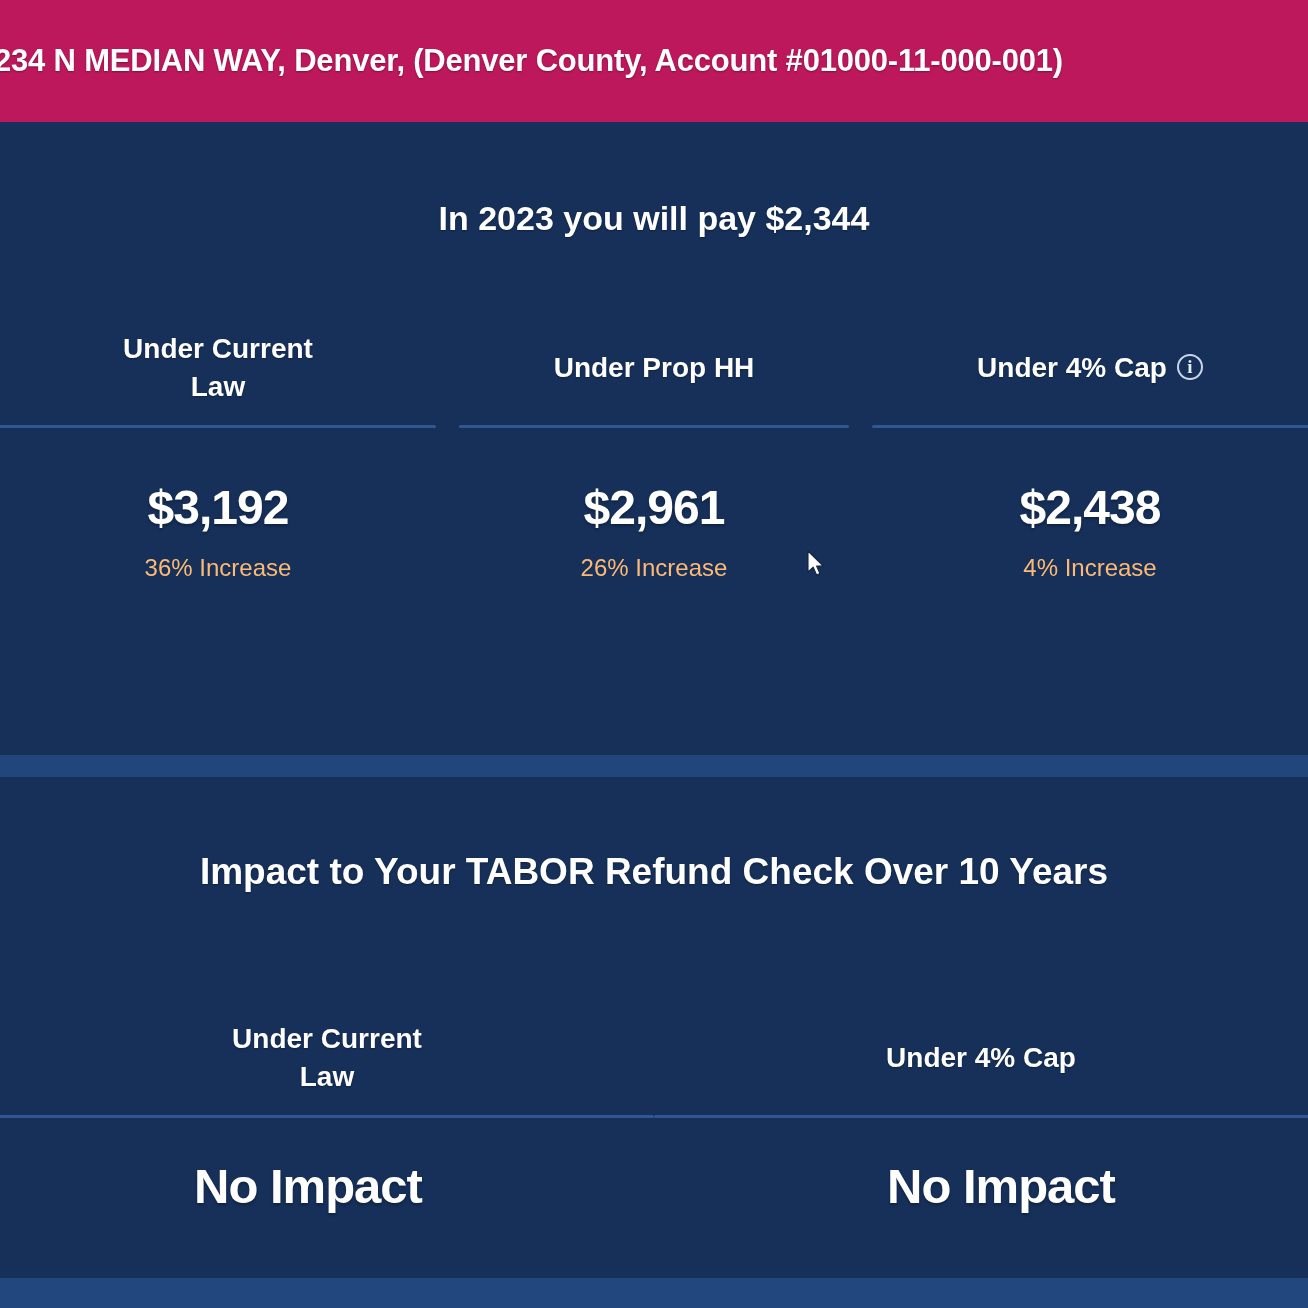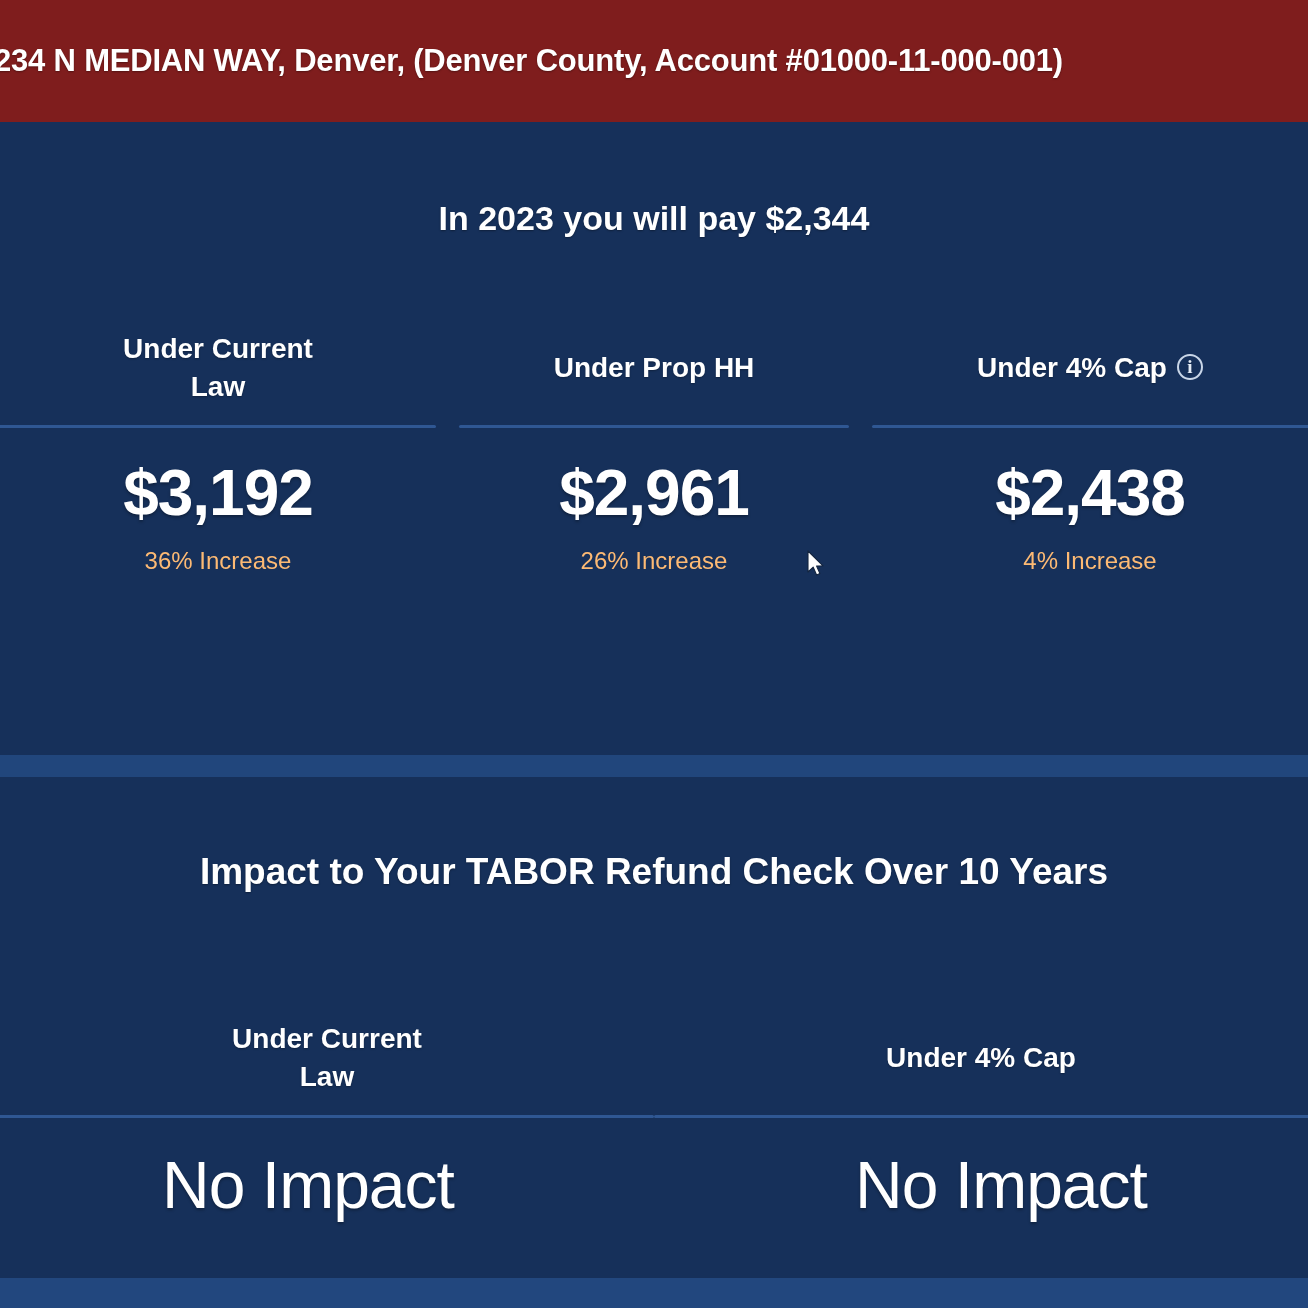--- a/index.html
+++ b/index.html
@@ -13,21 +13,21 @@
   #app {
     position:relative;
     width:1308px; height:1308px;
     overflow:hidden;
   }
 
   
   .addr-band {
     position:absolute; left:0; top:0;
     width:1308px; height:122px;
-    background:#7f1d1d;
+    background:#be185d;
     display:flex; align-items:center;
   }
   .addr-text {
     white-space:nowrap;
     font-size:31px;
     font-weight:bold;
     letter-spacing:-0.2px;
     margin-left:-6px;
     text-shadow:0 1px 2px rgba(0,0,0,.35);
   }
@@ -106,24 +106,24 @@
   .col-rule {
     width:calc(100% - 46px);
     height:3px;
     background:#2f5793;
     border-radius:2px;
   }
   .col.first .col-rule  { width:calc(100% + 24px); margin-left:-24px; }
   .col.third .col-rule  { width:calc(100% + 24px); margin-right:-24px; margin-left:auto; }
 
   .col-amount {
-    font-size:64px;
+    font-size:48px;
     font-weight:bold;
     letter-spacing:-1px;
-    margin-top:33px;
+    margin-top:56px;
     line-height:1;
     white-space:nowrap;
     text-shadow:0 2px 3px rgba(0,0,0,.3);
   }
   .col-sub {
     font-size:24px;
     font-weight:normal;
     margin-top:22px;
     color:#fdba74;
   }
@@ -145,24 +145,24 @@
     text-align:center;
     font-size:37px;
     font-weight:bold;
     line-height:1.25;
     margin-top:72px;
     padding:0 150px;
     text-shadow:0 1px 2px rgba(0,0,0,.35);
   }
   .cols.row-bottom { top:1000px; }
   .impact-value {
-    font-size:66px;
-    font-weight:normal;
+    font-size:49px;
+    font-weight:bold;
     letter-spacing:-1px;
-    margin-top:34px;
+    margin-top:44px;
     line-height:1;
     white-space:nowrap;
     text-shadow:0 2px 3px rgba(0,0,0,.3);
   }
   .col.first .impact-value  { margin-left:-38px; }
   .col.third .impact-value  { margin-right:-40px; }
 
   
   .bottom-band {
     position:absolute; left:0; top:1278px;

